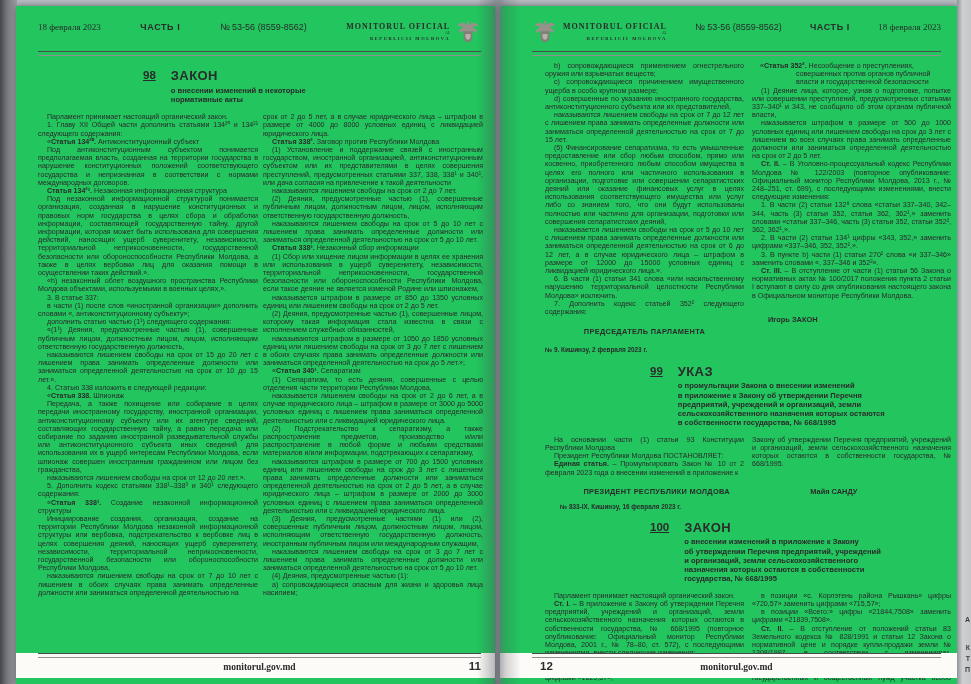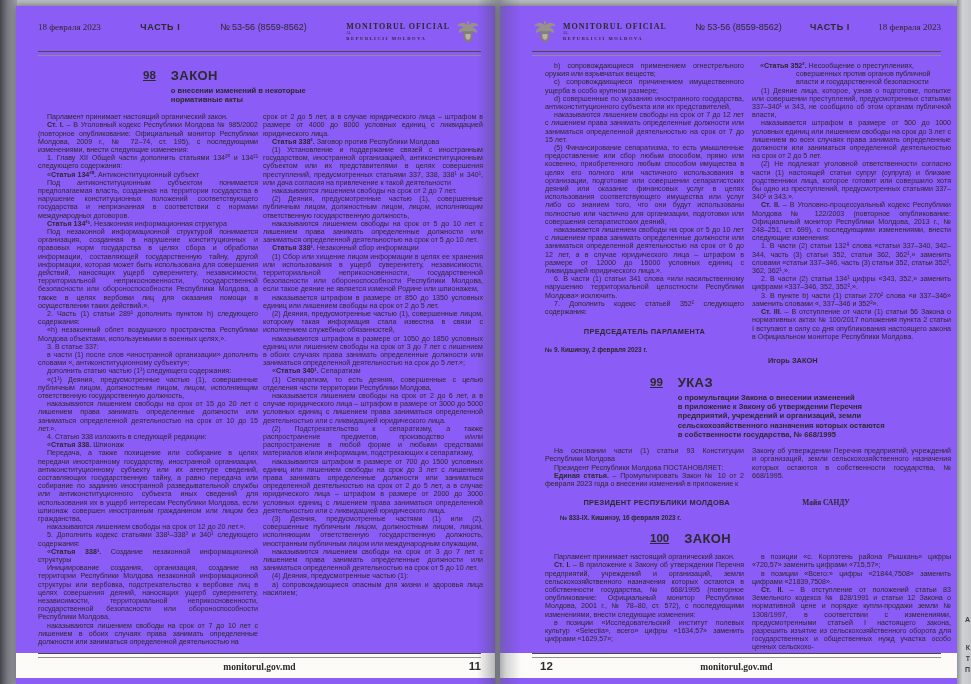--- a/index.html
+++ b/index.html
@@ -11,32 +11,32 @@
   .edge-top{position:absolute;left:0;top:0;width:100%;height:7px;
     background:linear-gradient(#b9bdc2,#a7acb3);}
   .edge-bottom{position:absolute;left:0;bottom:0;width:100%;height:5px;
     background:linear-gradient(#a7acb3,#8e9399);}
   .edge-right{position:absolute;left:957px;top:0;width:14px;height:100%;
     background:linear-gradient(to right,#8f9399,#ced0d2 40%,#c4c6c9);}
   .edge-right .frag{position:absolute;right:1px;font-size:7px;font-weight:bold;color:#3f3f42;}
   .spine{position:absolute;left:477px;top:0;width:44px;height:100%;
     background:linear-gradient(to right,rgba(60,62,70,0),rgba(72,74,84,.38) 42%,rgba(96,98,108,.5) 52%,rgba(72,74,84,.22) 66%,rgba(60,62,70,0));pointer-events:none;z-index:5;}
   
-  .page{position:absolute;top:6px;height:678px;background:#8b5cf6;overflow:hidden;
+  .page{position:absolute;top:6px;height:678px;background:#22c55e;overflow:hidden;
         box-shadow:0 0 6px rgba(40,40,45,.45);}
   .page.left{left:16px;width:479px;}
   .page.right{left:500px;width:457px;}
   
   .page-header{display:flex;align-items:flex-start;justify-content:space-between;padding:12px 14px 2px 22px;}
   .page.right .page-header{padding:12px 16px 2px 32px;}
   .h-date{font-family:"Liberation Serif",serif;font-size:9px;padding-top:4px;}
   .h-part{font-weight:bold;font-size:9px;letter-spacing:.6px;padding-top:4px;}
   .h-issue{font-family:Liberation Sans, sans-serif;font-size:9px;padding-top:4px;text-align:center;}
   .masthead{display:flex;align-items:center;gap:5px;}
-  .m-lines{display:flex;flex-direction:column;align-items:flex-start;line-height:1;}
+  .m-lines{display:flex;flex-direction:column;align-items:flex-end;line-height:1;}
   .m1{font-family:"Liberation Serif",serif;font-weight:bold;font-size:8px;letter-spacing:1px;}
   .m-al{font-family:"Liberation Serif",serif;font-size:3.5px;margin:1px 0;}
   .m2{font-family:"Liberation Serif",serif;font-weight:bold;font-size:4.5px;letter-spacing:1.6px;}
   .arms{width:26px;height:28px;}
   .rule2{height:3px;border-top:1.6px solid #4a4a4a;border-bottom:1px solid #8f8f8f;}
   .hdr-rule{margin:3px 14px 6px 22px;}
   .page.right .hdr-rule{margin:3px 16px 6px 32px;}
   
   .law-head{display:flex;gap:15px;margin:13px 14px 9px 127px;}
   .page.right .law-head{margin:11px 10px 8px 150px;}
@@ -48,23 +48,23 @@
   .page.right .cols{gap:8px;padding:0 6px 0 45px;}
   .col{flex:1;min-width:0;}
   .para{margin:0;font-size:7.1px;line-height:8.2px;text-align:justify;}
   .para.p{text-indent:9px;}
   .para.j{text-indent:0;}
   .para.h{padding-left:44px;text-indent:-36px;text-align:left;}
   .para.c{text-align:center;font-weight:bold;font-size:7.4px;letter-spacing:.3px;margin-top:12px;text-indent:0;}
   .para.ref{font-weight:bold;font-size:6.4px;margin-top:9px;text-align:left;text-indent:0;}
   .para.name{font-weight:bold;font-size:7.4px;margin-top:16px;margin-left:16px;text-align:left;text-indent:0;}
   
-  .sig-row{display:flex;margin:10px 6px 0 45px;}
+  .sig-row{display:flex;margin:10px 6px 0 45px;gap:8px;}
   .sig-left{width:55%;text-align:center;font-weight:bold;font-size:7.4px;letter-spacing:.3px;}
-  .sig-name{flex:1;padding-left:34px;font-weight:bold;font-size:7.4px;font-family:Liberation Serif, serif;}
+  .sig-name{flex:1;padding-left:34px;font-weight:bold;font-size:7.4px;}
   .ref-line{font-weight:bold;font-size:6.4px;margin:7px 0 0 60px;}
   
   .footer{position:absolute;bottom:6px;left:0;right:0;background:#fcfbf8;padding:0 14px 6px 22px;}
   .page.right .footer{padding:0 16px 6px 32px;}
   .footer-row{position:relative;text-align:center;font-family:"Liberation Serif",serif;
               font-weight:bold;font-size:9.5px;padding-top:4px;}
   .pagenum{position:absolute;top:2px;font-family:"Liberation Sans",sans-serif;font-weight:bold;font-size:11.5px;}
   .pagenum.pr{right:0;} .pagenum.pl{left:8px;text-align:right;}
 </style>
 </head>
@@ -100,27 +100,25 @@
       <span>
         <div class="law-title">ЗАКОН</div>
         <div class="law-sub">о внесении изменений в некоторые
 нормативные акты</div>
       </span>
     </div>
 
     <div class="cols">
       <div class="col">
           <p class="para p">Парламент принимает настоящий органический закон.</p>
-          <p class="para p"><b>Ст. I.</b> – В Уголовный кодекс Республики Молдова № 985/2002 (повторное опубликование: Официальный монитор Республики Молдова, 2009 г., № 72–74, ст. 195), с последующими изменениями, внести следующие изменения:</p>
           <p class="para p">1. Главу XII Общей части дополнить статьями 134²⁰ и 134²¹ следующего содержания:</p>
           <p class="para p">«<b>Статья 134²⁰.</b> Антиконституционный субъект</p>
           <p class="para p">Под антиконституционным субъектом понимается предполагаемая власть, созданная на территории государства в нарушение конституционных положений соответствующего государства и непризнанная в соответствии с нормами международных договоров.</p>
           <p class="para p"><b>Статья 134²¹.</b> Незаконная информационная структура</p>
           <p class="para p">Под незаконной информационной структурой понимается организация, созданная в нарушение конституционных и правовых норм государства в целях сбора и обработки информации, составляющей государственную тайну, другой информации, которая может быть использована для совершения действий, наносящих ущерб суверенитету, независимости, территориальной неприкосновенности, государственной безопасности или обороноспособности Республики Молдова, а также в целях вербовки лиц для оказания помощи в осуществлении таких действий.».</p>
-          <p class="para p">2. Часть (1) статьи 289¹ дополнить пунктом h) следующего содержания:</p>
           <p class="para p">«h) незаконный облет воздушного пространства Республики Молдова объектами, используемыми в военных целях,».</p>
           <p class="para p">3. В статье 337:</p>
           <p class="para p">в части (1) после слов «иностранной организации» дополнить словами «, антиконституционному субъекту»;</p>
           <p class="para p">дополнить статью частью (1¹) следующего содержания:</p>
           <p class="para p">«(1¹) Деяния, предусмотренные частью (1), совершенные публичным лицом, должностным лицом, лицом, исполняющим ответственную государственную должность,</p>
           <p class="para p">наказываются лишением свободы на срок от 15 до 20 лет с лишением права занимать определенные должности или заниматься определенной деятельностью на срок от 10 до 15 лет.».</p>
           <p class="para p">4. Статью 338 изложить в следующей редакции:</p>
           <p class="para p">«<b>Статья 338.</b> Шпионаж</p>
           <p class="para p">Передача, а также похищение или собирание в целях передачи иностранному государству, иностранной организации, антиконституционному субъекту или их агентуре сведений, составляющих государственную тайну, а равно передача или собирание по заданию иностранной разведывательной службы или антиконституционного субъекта иных сведений для использования их в ущерб интересам Республики Молдова, если шпионаж совершен иностранным гражданином или лицом без гражданства,</p>
           <p class="para p">наказываются лишением свободы на срок от 12 до 20 лет.».</p>
@@ -192,21 +190,20 @@
           <p class="para p">наказывается лишением свободы на срок от 5 до 10 лет с лишением права занимать определенные должности или заниматься определенной деятельностью на срок от 6 до 12 лет, а в случае юридического лица – штрафом в размере от 12000 до 15000 условных единиц с ликвидацией юридического лица.».</p>
           <p class="para p">6. В части (1) статьи 341 слова «или насильственному нарушению территориальной целостности Республики Молдова» исключить.</p>
           <p class="para p">7. Дополнить кодекс статьей 352² следующего содержания:</p>
           <p class="para c">ПРЕДСЕДАТЕЛЬ ПАРЛАМЕНТА</p>
           <p class="para ref">№ 9. Кишинэу, 2 февраля 2023 г.</p>
         </div>
       <div class="col">
           <p class="para h">«<b>Статья 352².</b> Несообщение о преступлениях, совершенных против органов публичной власти и государственной безопасности</p>
           <p class="para p">(1) Деяние лица, которое, узнав о подготовке, попытке или совершении преступлений, предусмотренных статьями 337–340¹ и 343, не сообщило об этом органам публичной власти,</p>
           <p class="para p">наказывается штрафом в размере от 500 до 1000 условных единиц или лишением свободы на срок до 3 лет с лишением во всех случаях права занимать определенные должности или заниматься определенной деятельностью на срок от 2 до 5 лет.</p>
-          <p class="para p">(2) Не подлежат уголовной ответственности согласно части (1) настоящей статьи супруг (супруга) и близкие родственники лица, которое готовит или совершило хотя бы одно из преступлений, предусмотренных статьями 337–340¹ и 343.».</p>
           <p class="para p"><b>Ст. II.</b> – В Уголовно-процессуальный кодекс Республики Молдова № 122/2003 (повторное опубликование: Официальный монитор Республики Молдова, 2013 г., № 248–251, ст. 699), с последующими изменениями, внести следующие изменения:</p>
           <p class="para p">1. В части (2) статьи 132⁸ слова «статьи 337–340, 342–344, часть (3) статьи 352, статьи 362, 362¹,» заменить словами «статьи 337–346, часть (3) статьи 352, статьи 352², 362, 362¹,».</p>
           <p class="para p">2. В части (2) статьи 134¹ цифры «343, 352,» заменить цифрами «337–346, 352, 352²,».</p>
           <p class="para p">3. В пункте b) части (1) статьи 270² слова «и 337–346» заменить словами «, 337–346 и 352²».</p>
           <p class="para p"><b>Ст. III.</b> – В отступление от части (1) статьи 56 Закона о нормативных актах № 100/2017 положения пункта 2 статьи I вступают в силу со дня опубликования настоящего закона в Официальном мониторе Республики Молдова.</p>
           <p class="para name">Игорь ЗАКОН</p>
         </div>
     </div>
 
     <div class="law-head">
@@ -235,20 +232,25 @@
     <div class="sig-row">
       <span class="sig-left">ПРЕЗИДЕНТ РЕСПУБЛИКИ МОЛДОВА</span>
       <span class="sig-name">Майя САНДУ</span>
     </div>
     <div class="ref-line">№ 833-IX. Кишинэу, 16 февраля 2023 г.</div>
 
     <div class="law-head">
       <span class="law-num">100</span>
       <span>
         <div class="law-title">ЗАКОН</div>
+        <div class="law-sub">о внесении изменений в приложение к Закону
+об утверждении Перечня предприятий, учреждений
+и организаций, земли сельскохозяйственного
+назначения которых остаются в собственности
+государства, № 668/1995</div>
       </span>
     </div>
 
     <div class="cols">
       <div class="col">
           <p class="para p">Парламент принимает настоящий органический закон.</p>
           <p class="para p"><b>Ст. I.</b> – В приложение к Закону об утверждении Перечня предприятий, учреждений и организаций, земли сельскохозяйственного назначения которых остаются в собственности государства, № 668/1995 (повторное опубликование: Официальный монитор Республики Молдова, 2001 г., № 78–80, ст. 572), с последующими изменениями, внести следующие изменения:</p>
           <p class="para p">в позиции «Исследовательский институт полевых культур «Selecția», всего» цифры «1634,57» заменить цифрами «1629,57»;</p>
         </div>
       <div class="col">

